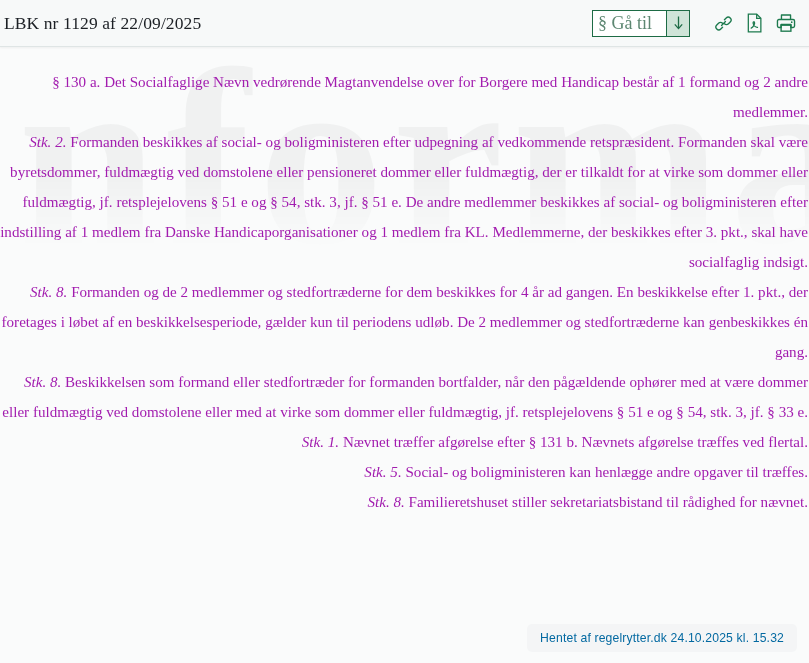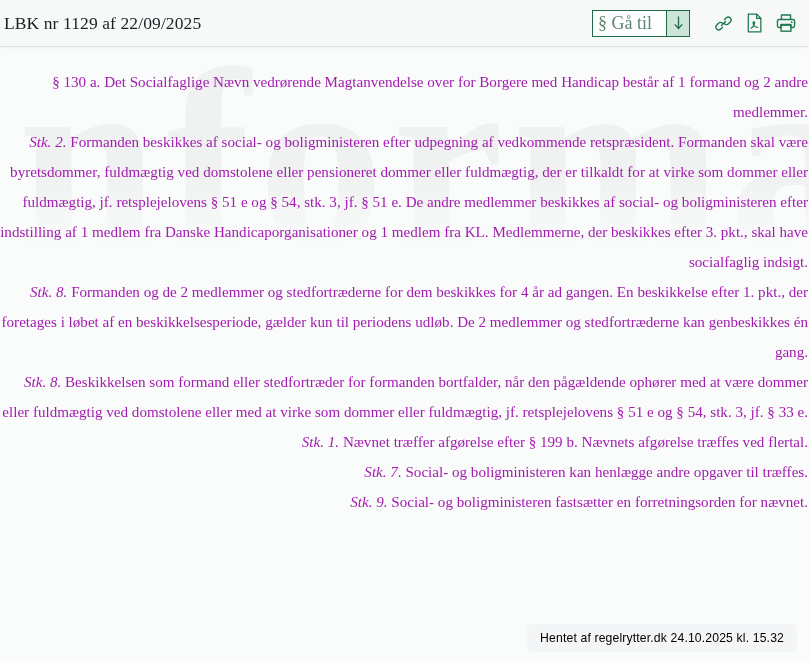--- a/index.html
+++ b/index.html
@@ -130,21 +130,21 @@
   
   .stamp {
     position: absolute;
     right: 12px;
     bottom: 11px;
     background: #f4f5f6;
     border-radius: 5px;
     padding: 7px 13px;
     font-family: "Liberation Sans", "DejaVu Sans", sans-serif;
     font-size: 12.2px;
-    color: #000000;
+    color: #0369a1;
     letter-spacing: 0.15px;
     z-index: 6;
     white-space: nowrap;
   }
 </style>
 </head>
 <body>
 
 <div class="topbar">
   <div class="doc-title">LBK nr 1129 af 22/09/2025</div>
@@ -198,24 +198,24 @@
     <p class="para">
       <em>Stk. 2.</em><span> Formanden beskikkes af social- og boligministeren efter udpegning af vedkommende retspræsident. Formanden skal være byretsdommer, fuldmægtig ved domstolene eller pensioneret dommer eller fuldmægtig, der er tilkaldt for at virke som dommer eller fuldmægtig, jf. retsplejelovens § 51 e og § 54, stk. 3, jf. § 51 e. De andre medlemmer beskikkes af social- og boligministeren efter indstilling af 1 medlem fra Danske Handicaporganisationer og 1 medlem fra KL. Medlemmerne, der beskikkes efter 3. pkt., skal have socialfaglig indsigt.</span>
     </p>
     <p class="para">
       <em>Stk. 8.</em><span> Formanden og de 2 medlemmer og stedfortræderne for dem beskikkes for 4 år ad gangen. En beskikkelse efter 1. pkt., der foretages i løbet af en beskikkelsesperiode, gælder kun til periodens udløb. De 2 medlemmer og stedfortræderne kan genbeskikkes én gang.</span>
     </p>
     <p class="para">
       <em>Stk. 8.</em><span> Beskikkelsen som formand eller stedfortræder for formanden bortfalder, når den pågældende ophører med at være dommer eller fuldmægtig ved domstolene eller med at virke som dommer eller fuldmægtig, jf. retsplejelovens § 51 e og § 54, stk. 3, jf. § 33 e.</span>
     </p>
     <p class="para">
-      <em>Stk. 1.</em><span> Nævnet træffer afgørelse efter § 199 b. Nævnets afgørelse træffes ved flertal.</span>
-    </p>
-    <p class="para">
-      <em>Stk. 7.</em><span> Social- og boligministeren kan henlægge andre opgaver til træffes.</span>
-    </p>
-    <p class="para">
-      <em>Stk. 9.</em><span> Social- og boligministeren fastsætter en forretningsorden for nævnet.</span>
+      <em>Stk. 1.</em><span> Nævnet træffer afgørelse efter § 131 b. Nævnets afgørelse træffes ved flertal.</span>
+    </p>
+    <p class="para">
+      <em>Stk. 5.</em><span> Social- og boligministeren kan henlægge andre opgaver til træffes.</span>
+    </p>
+    <p class="para">
+      <em>Stk. 8.</em><span> Familieretshuset stiller sekretariatsbistand til rådighed for nævnet.</span>
     </p>
   </div>
 
   <div class="stamp">Hentet af regelrytter.dk 24.10.2025 kl. 15.32</div>
 </div>
 
 </body></html>

